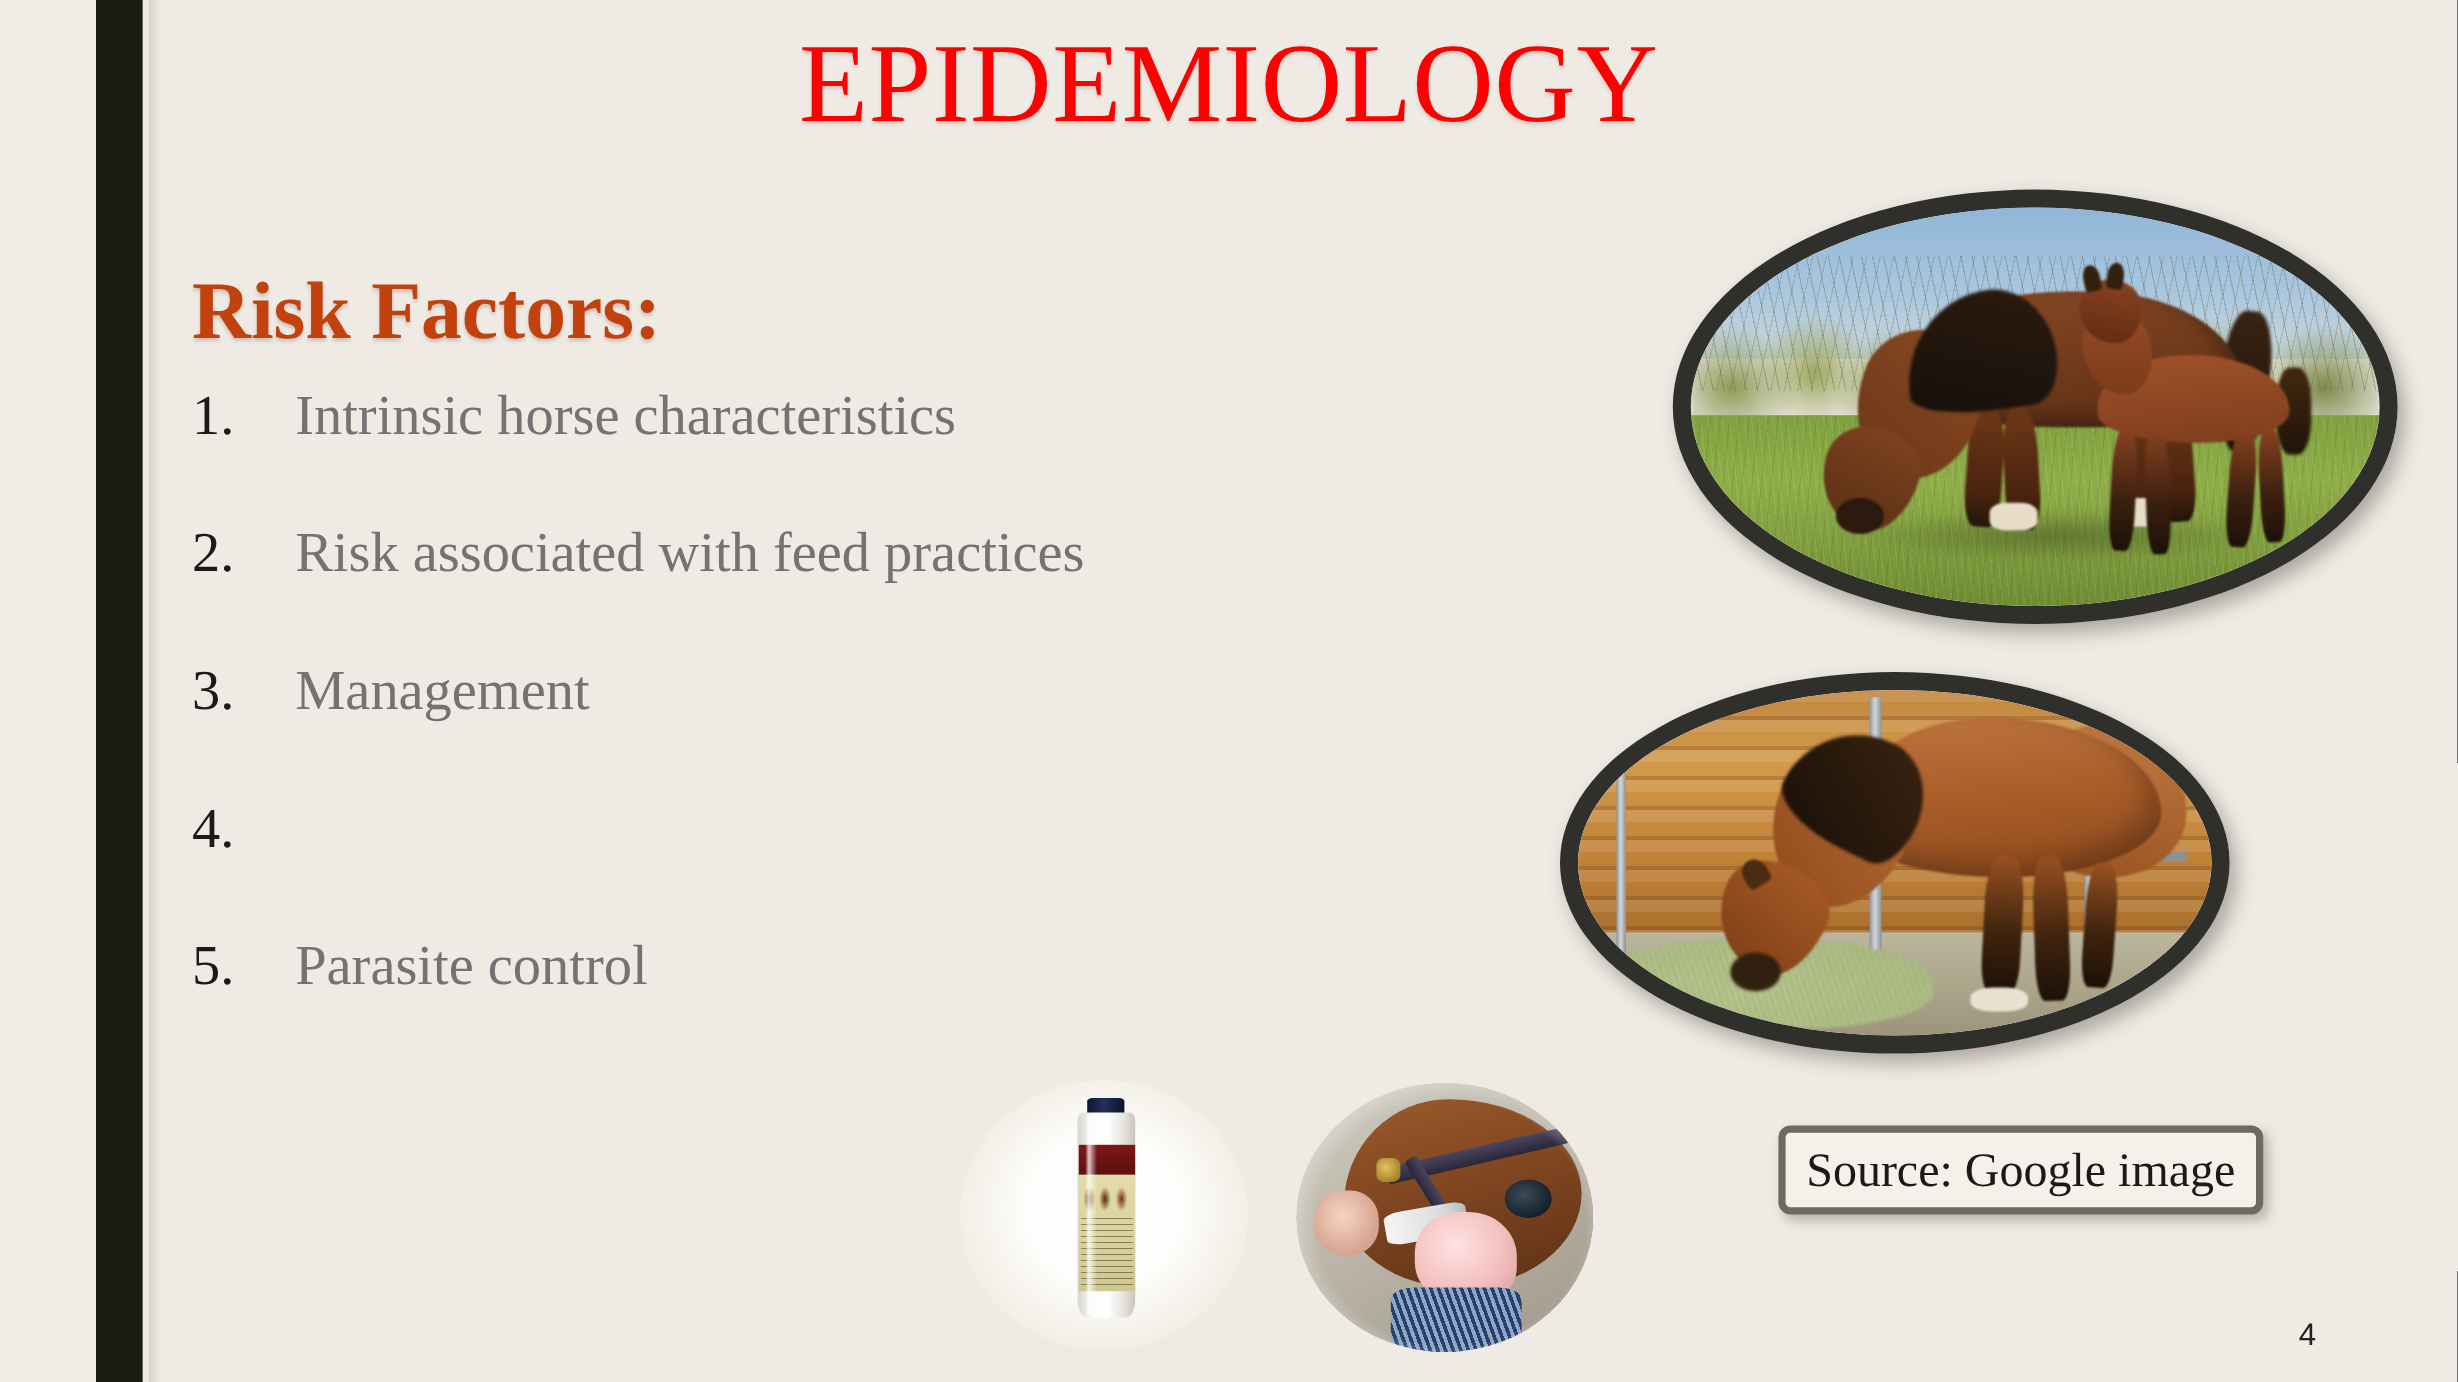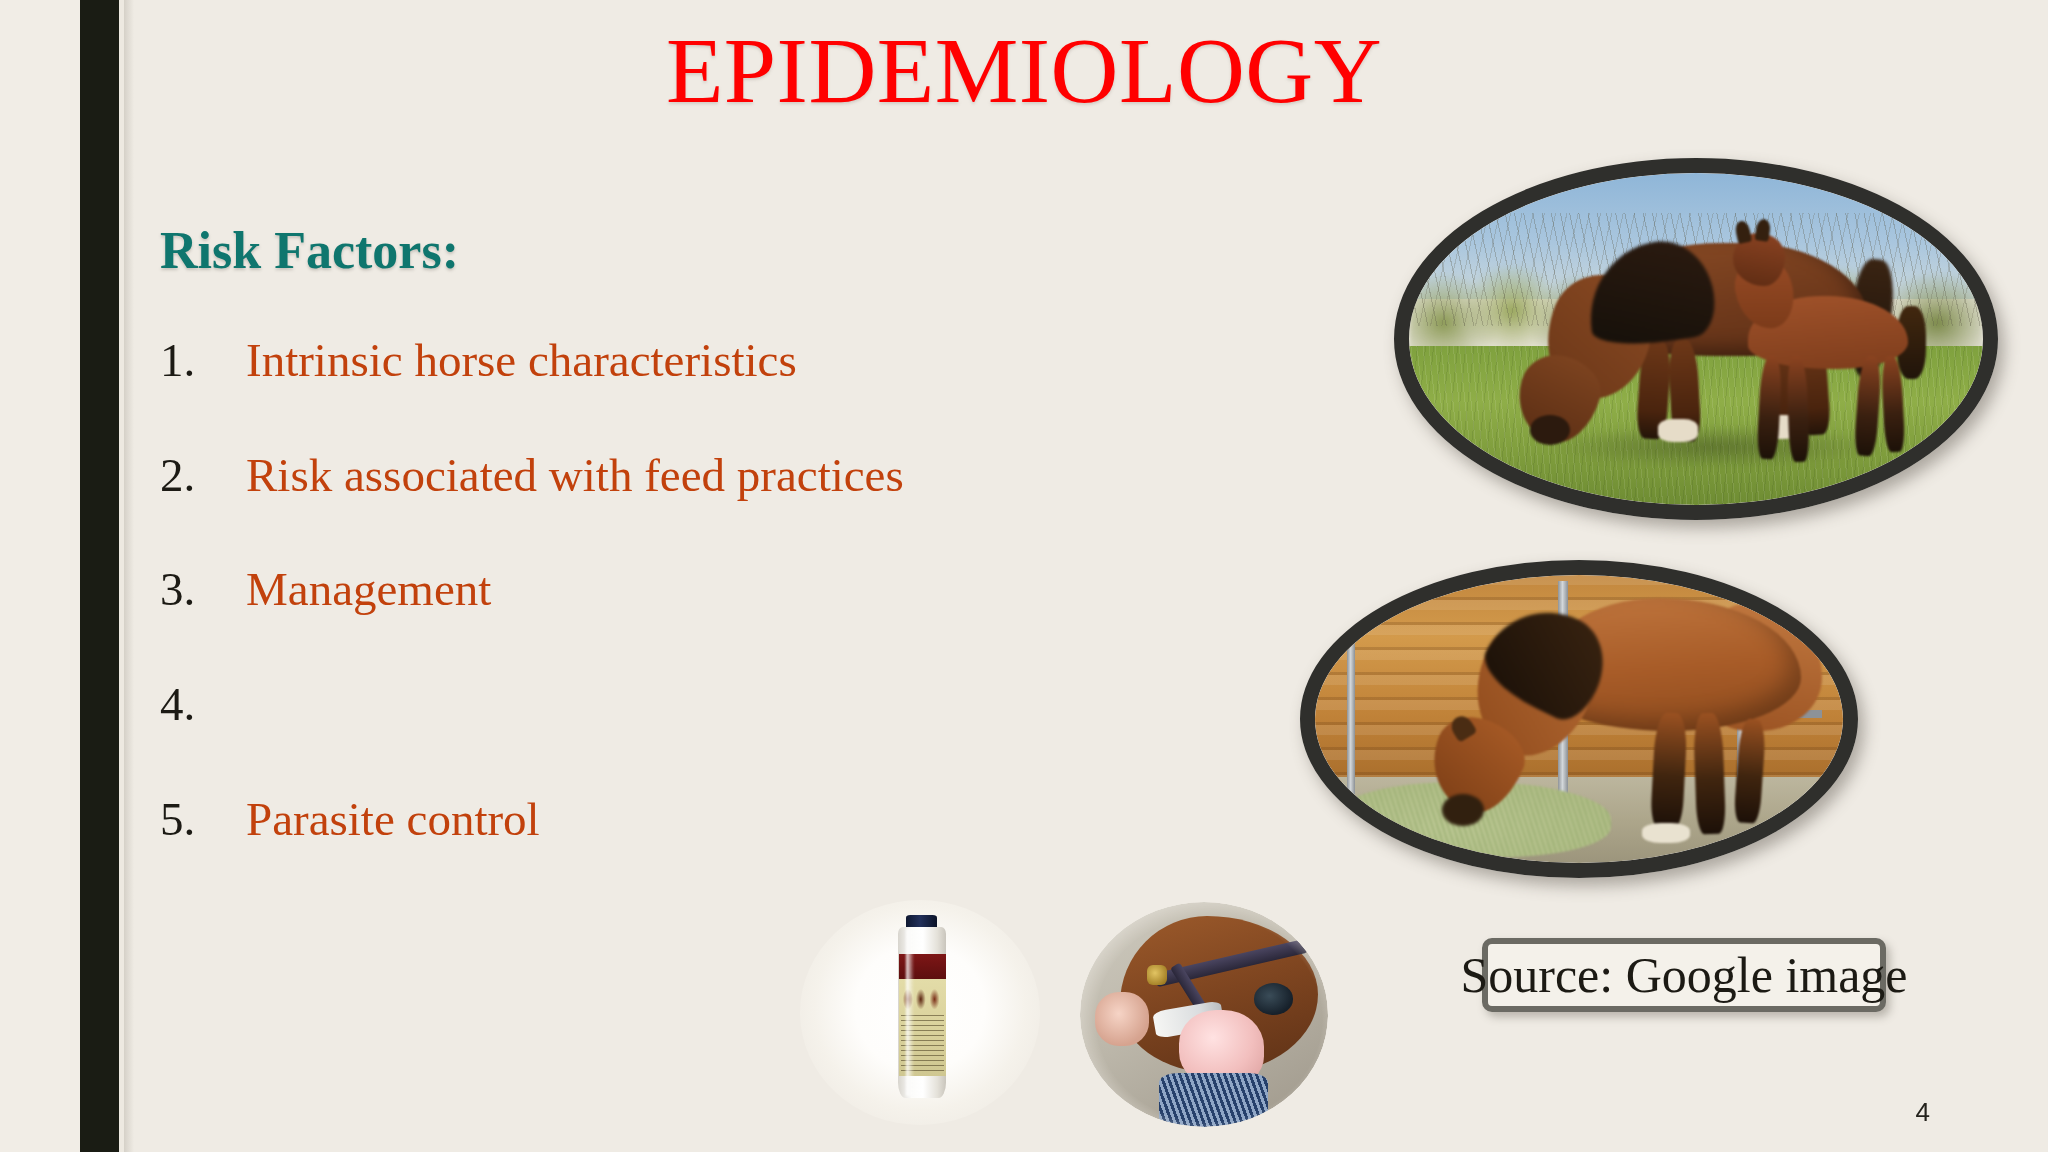--- a/index.html
+++ b/index.html
@@ -57,25 +57,25 @@
   }
 
   
   .body-col {
     position: absolute;
     left: 160px;
     top: 222px;
     width: 1120px;
   }
   .risk-heading {
-    color: #0f766e;
+    color: #c2410c;
     font-weight: bold;
-    font-size: 52px;
+    font-size: 68px;
     line-height: 1.1;
-    margin: 0 0 55px 0;
+    margin: 0 0 24px 0;
     text-shadow: 0 2px 3px rgba(150,145,135,0.45);
   }
   .risk-list {
     list-style: none;
     margin: 0;
     padding: 0;
   }
   .risk-item {
     display: flex;
     align-items: baseline;
@@ -83,21 +83,21 @@
     line-height: 1.12;
     color: #1C1A14;
     margin-bottom: 62px;
   }
   .risk-item:last-child { margin-bottom: 0; }
   .risk-num {
     width: 86px;
     flex: 0 0 86px;
     color: #1C1A14;
   }
-  .risk-text { color: #c2410c; }
+  .risk-text { color: #737373; }
 
   
   .oval {
     position: absolute;
     border-radius: 50%;
     overflow: hidden;
     box-sizing: border-box;
     border: 15px solid #2F2F2C;
     box-shadow: 6px 8px 16px rgba(90,85,75,0.45);
   }
@@ -543,21 +543,21 @@
     box-sizing: border-box;
     background: #F4F1EA;
     border: 6px solid #6B6A63;
     border-radius: 10px;
     display: flex;
     align-items: center;
     justify-content: center;
     box-shadow: 4px 5px 9px rgba(100,95,85,0.38);
   }
   #source-caption .cap-text {
-    font-size: 50px;
+    font-size: 40px;
     color: #1C1A14;
     line-height: 1;
     white-space: nowrap;
   }
 
   
   #page-number {
     position: absolute;
     right: 118px;
     bottom: 24px;

